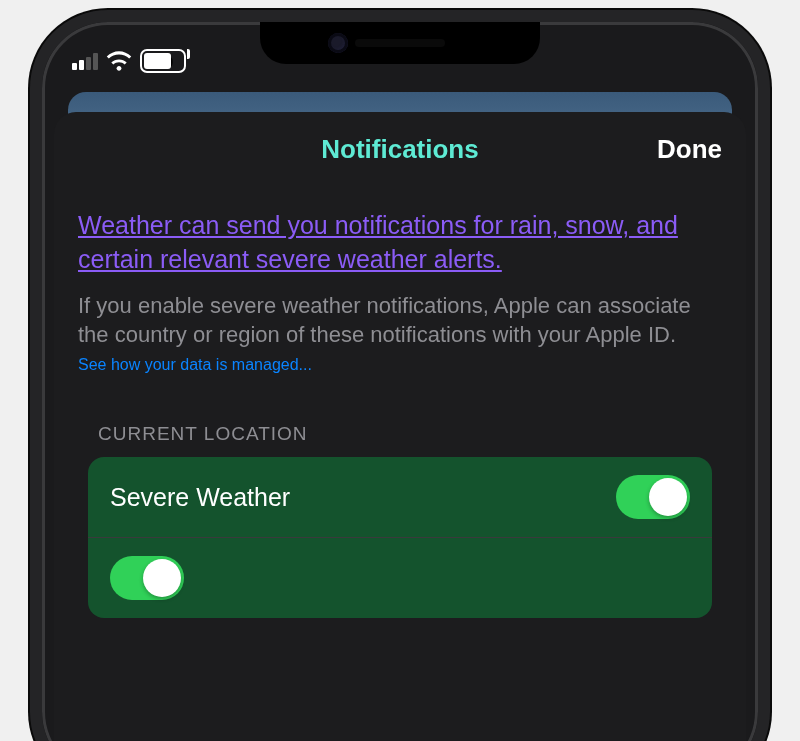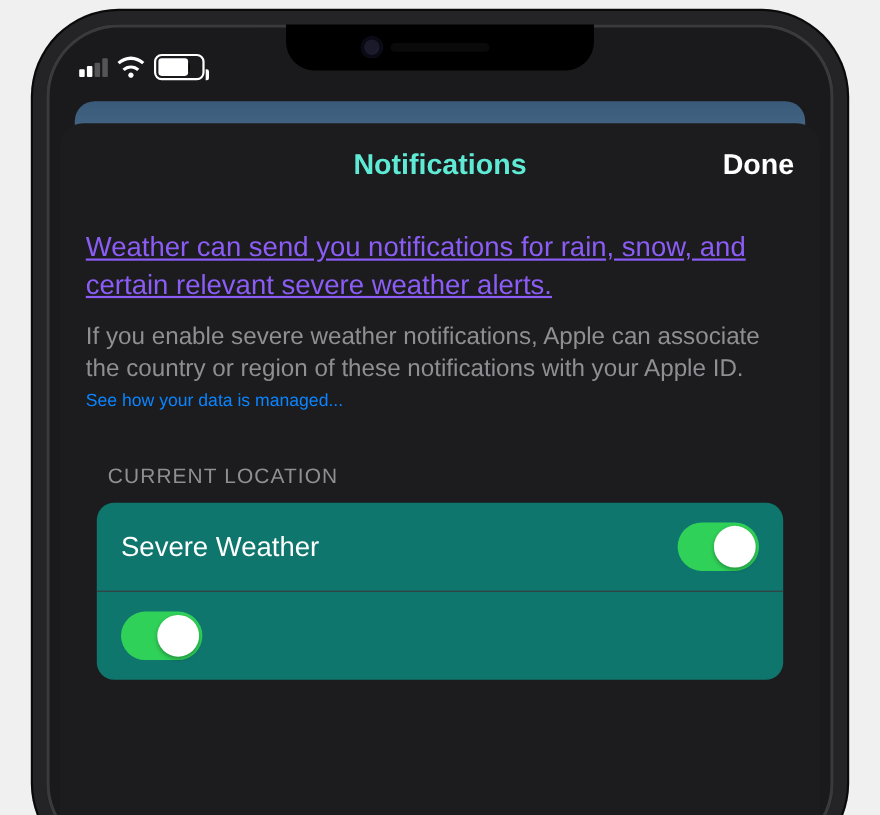--- a/index.html
+++ b/index.html
@@ -108,21 +108,21 @@
       border-radius: 1px;
     }
     .signal-bars span.on { background: #fff; }
     .signal-bars span:nth-child(1) { height: 7px; }
     .signal-bars span:nth-child(2) { height: 10px; }
     .signal-bars span:nth-child(3) { height: 13px; }
     .signal-bars span:nth-child(4) { height: 17px; }
     .wifi-icon svg { display: block; }
     .battery {
       display: flex;
-      align-items: flex-end;
+      align-items: flex-start;
     }
     .battery-body {
       width: 46px;
       height: 24px;
       border: 2px solid #fff;
       border-radius: 7px;
       position: relative;
       display: flex;
       align-items: center;
       justify-content: flex-start;
@@ -222,21 +222,21 @@
     .section-header {
       color: #8e8e93;
       font-size: 19px;
       letter-spacing: 1px;
       margin-top: 48px;
       margin-left: 20px;
       margin-bottom: 12px;
       text-transform: uppercase;
     }
     .settings-group {
-      background: #0f766e;
+      background: #14532d;
       border-radius: 16px;
       margin: 0 10px;
       overflow: hidden;
     }
     .settings-row {
       display: flex;
       align-items: center;
       justify-content: space-between;
       padding: 18px 22px;
       border-bottom: 1px solid #3a3a3c;

